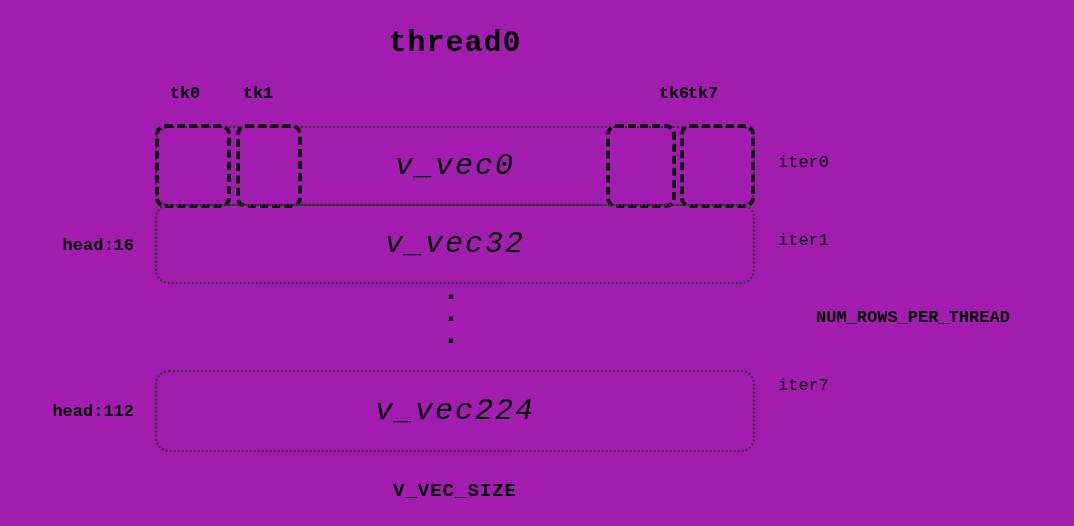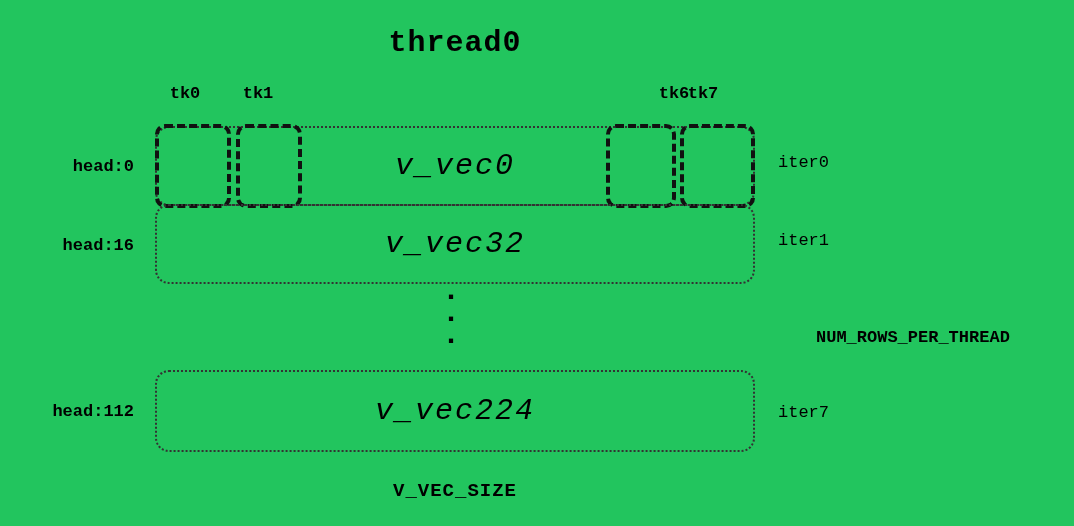--- a/index.html
+++ b/index.html
@@ -1,21 +1,21 @@
 <!DOCTYPE html>
 <html><head>
 <meta charset="utf-8">
 <style>
   * { margin: 0; padding: 0; box-sizing: border-box; }
   html, body { background: #ffffff; }
   .canvas {
     position: relative;
     width: 1074px;
     height: 526px;
-    background: #22c55e;
+    background: #a21caf;
     color: #000000;
     font-family: "Liberation Mono", "DejaVu Sans Mono", monospace;
     overflow: hidden;
   }
   .title {
     position: absolute;
     left: 155px; width: 600px; top: 26px;
     text-align: center;
     font-weight: bold;
     font-size: 30px;
@@ -85,21 +85,20 @@
     font-weight: bold;
     font-size: 30px;
   }
   .dots span { line-height: 14px; height: 20px; }
   .side-label {
     position: absolute;
     left: 816px; top: 308px;
     font-weight: bold;
     font-size: 17px;
     white-space: nowrap;
-    margin-top: 20px;
   }
   .bottom-label {
     position: absolute;
     left: 155px; width: 600px; top: 480px;
     text-align: center;
     font-weight: bold;
     font-size: 19px;
     letter-spacing: 1px;
   }
 </style>
@@ -115,38 +114,37 @@
   <div class="tk-label" style="left:638px;margin-left:36px;">tk6</div>
   <div class="tk-label" style="left:703px;">tk7</div>
 
   <div class="row-box r1">
     <span class="vec-label">v_vec0</span>
   </div>
   <div class="tk-box b0"></div>
   <div class="tk-box b1"></div>
   <div class="tk-box b6"></div>
   <div class="tk-box b7"></div>
-  <div class="head-label" style="top:166px;">head:0</div>
   <div class="iter-label" style="top:162px;">iter0</div>
 
   <div class="row-box r2">
     <span class="vec-label">v_vec32</span>
   </div>
   <div class="head-label" style="top:245px;">head:16</div>
   <div class="iter-label" style="top:240px;">iter1</div>
 
   <div class="dots">
     <span>.</span>
     <span>.</span>
     <span>.</span>
   </div>
 
   <div class="side-label">NUM_ROWS_PER_THREAD</div>
 
   <div class="row-box r3">
     <span class="vec-label">v_vec224</span>
   </div>
   <div class="head-label" style="top:411px;">head:112</div>
-  <div class="iter-label" style="top:412px;">iter7</div>
+  <div class="iter-label" style="top:385px;">iter7</div>
 
   <div class="bottom-label">V_VEC_SIZE</div>
 
 </div>
 
 </body></html>

